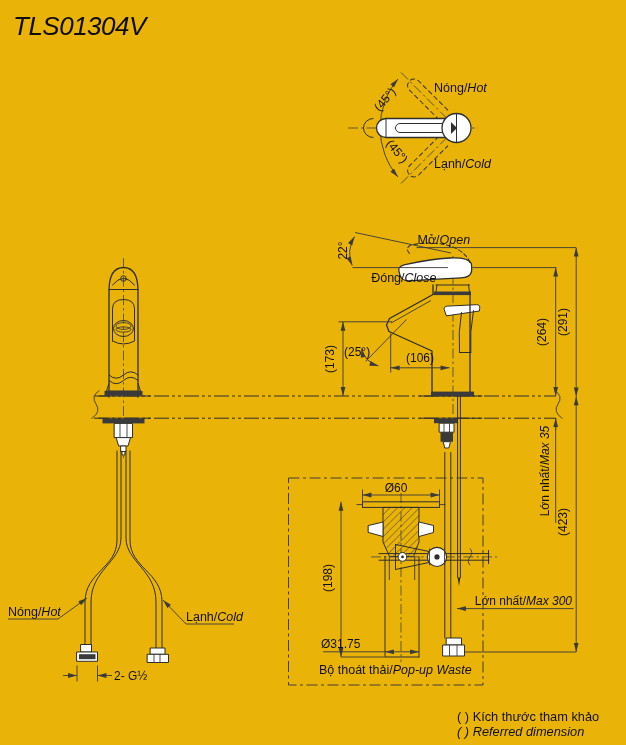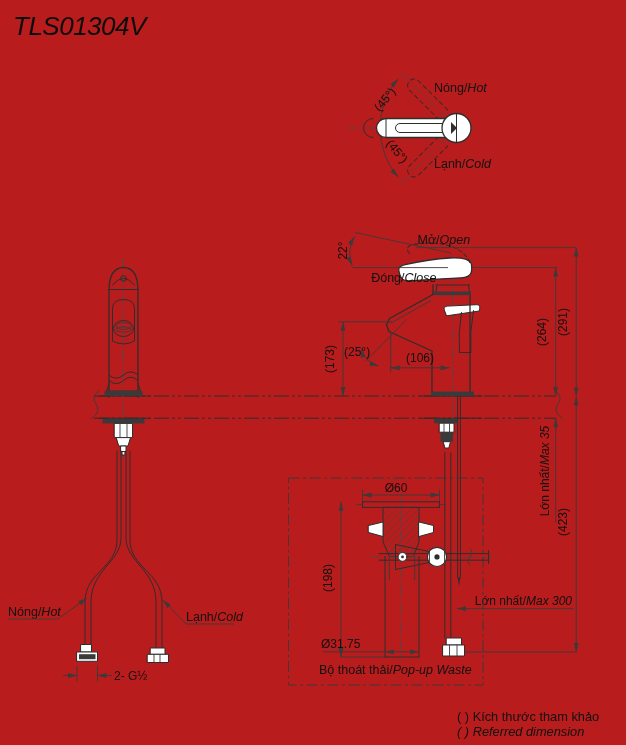--- a/index.html
+++ b/index.html
@@ -1,16 +1,16 @@
 <!DOCTYPE html>
 <html><head>
 <meta charset="utf-8">
 <style>
   html,body{margin:0;padding:0;background:#fff;}
-  .page{width:626px;height:745px;position:relative;background:#b91c1c;overflow:hidden;}
+  .page{width:626px;height:745px;position:relative;background:#eab308;overflow:hidden;}
   svg{display:block;}
   svg text{fill:#111;font-family:"Liberation Sans","DejaVu Sans",sans-serif;font-size:12.5px;}
   svg .it{font-style:italic;}
   svg .dimtxt{font-size:12px;}
   .s13{stroke:#2e2e2e;stroke-width:1.3;fill:none;stroke-linecap:round;stroke-linejoin:round;}
   .s10{stroke:#2e2e2e;stroke-width:1;fill:none;stroke-linecap:round;stroke-linejoin:round;}
   .thin{stroke:#3a3a3a;stroke-width:0.9;fill:none;}
   .dim{stroke:#3a3a3a;stroke-width:0.9;fill:none;}
   .cl{stroke:#4a4a4a;stroke-width:0.85;fill:none;stroke-dasharray:10 3 2.5 3;}
   .deck{stroke:#2e2e2e;stroke-width:1;fill:none;stroke-dasharray:15 3 3 3 3 3;}

